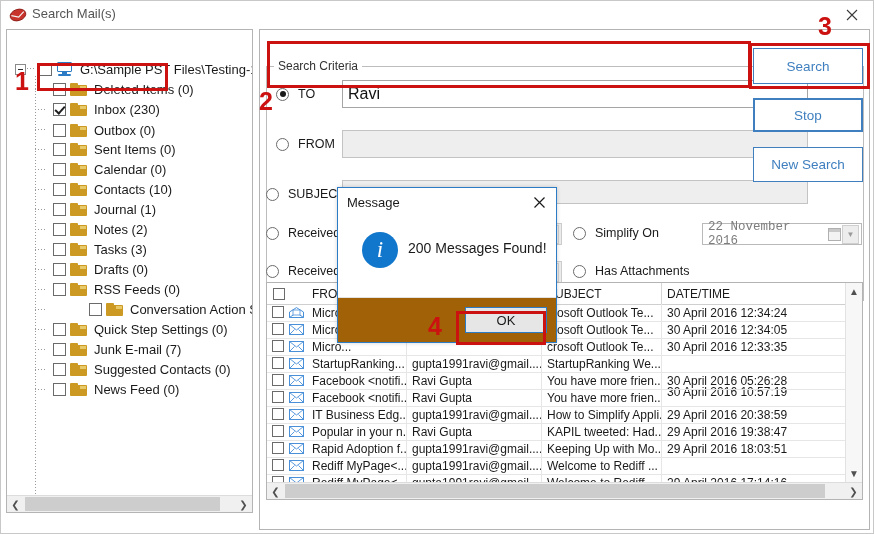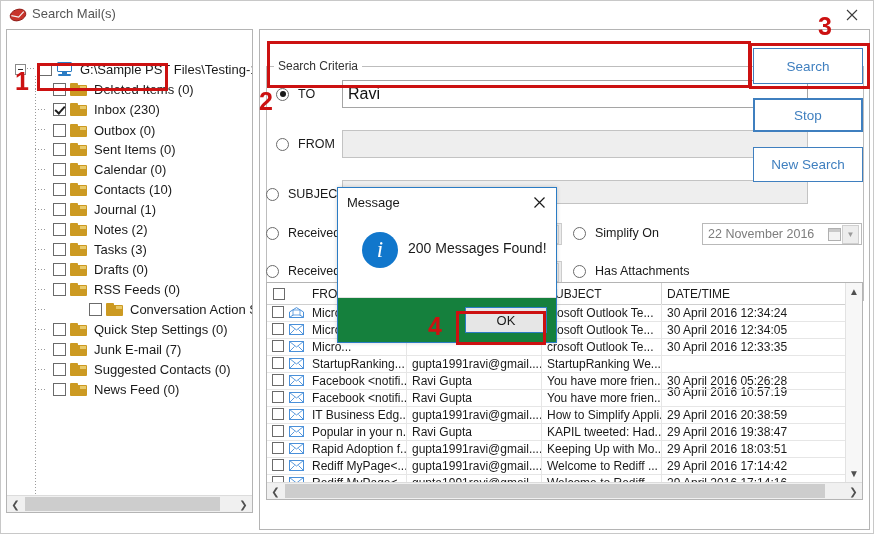--- a/index.html
+++ b/index.html
@@ -85,21 +85,21 @@
   .crow{position:absolute;display:flex;align-items:center;}
   .crow .lab{margin-left:9px;font-size:12.5px;color:#1a1a1a;white-space:nowrap;}
 
   .tbox{position:absolute;height:28px;border:1px solid #a5a5a5;box-sizing:border-box;
         background:#fff;font-size:16px;color:#111;padding:0 5px;display:flex;align-items:center;
         font-family:"Liberation Sans",sans-serif;}
   .tbox.dis{background:#eeeeee;border-color:#c3c3c3;}
   .datebox{position:absolute;height:22px;border:1px solid #b9b9b9;box-sizing:border-box;
            background:#fff;display:flex;align-items:center;padding:0 2px 0 5px;}
   .datebox.dis{background:#ededed;border-color:#cccccc;}
-  .datebox .dtxt{font-size:12.5px;color:#7d7d7d;flex:1;}
+  .datebox .dtxt{font-size:12.5px;color:#7d7d7d;flex:1;font-family:Liberation Mono, monospace;}
   .dd-btn{width:17px;height:19px;background:#ededed;border:1px solid #cfcfcf;box-sizing:border-box;
           display:flex;align-items:center;justify-content:center;color:#9a9a9a;font-size:8px;cursor:pointer;}
   .cal-combo{display:flex;align-items:center;gap:1px;}
   .cal-ico{width:13px;height:13px;border:1px solid #b0b0b0;box-sizing:border-box;background:#f3f3f3;
            position:relative;}
   .cal-ico:before{content:"";position:absolute;left:0;top:0;right:0;height:3px;background:#c9c9c9;}
 
   .btn{position:absolute;border:1px solid #3f7fbf;box-sizing:border-box;background:#fff;
        color:#3f7fbf;font-size:13.5px;display:flex;align-items:center;justify-content:center;
        cursor:pointer;font-family:"Liberation Sans",sans-serif;}
@@ -126,21 +126,21 @@
          border:1px solid #2b7cc4;box-sizing:border-box;box-shadow:0 0 4px rgba(0,0,0,.18);}
   .modal-tb{position:absolute;left:0;top:0;right:0;height:30px;background:#fff;}
   .modal-title{position:absolute;left:9px;top:7px;font-size:13px;color:#1a1a1a;}
   .modal-close{position:absolute;right:4px;top:3px;width:26px;height:22px;display:flex;
                align-items:center;justify-content:center;cursor:pointer;color:#222;}
   .modal-body{position:absolute;left:0;top:30px;right:0;height:82px;background:#fff;}
   .info-ico{position:absolute;left:24px;top:14px;width:36px;height:36px;border-radius:50%;
             background:#1177cc;display:flex;align-items:center;justify-content:center;
             color:#fff;font-size:23px;font-family:"Liberation Serif",serif;font-style:italic;}
   .modal-msg{position:absolute;left:70px;top:22px;font-size:14px;color:#1a1a1a;}
-  .modal-foot{position:absolute;left:0;bottom:0;right:0;height:44px;background:#15803d;
+  .modal-foot{position:absolute;left:0;bottom:0;right:0;height:44px;background:#a16207;
               border-top:1px solid #e2e2e2;}
   .ok-btn{position:absolute;right:9px;top:9px;width:82px;height:26px;border:1.5px solid #2b7cc4;
           box-sizing:border-box;background:#e6e6e6;display:flex;align-items:center;
           justify-content:center;font-size:13px;color:#1a1a1a;cursor:pointer;}
 
   
   .ann-box{position:absolute;border:3px solid #cc1111;box-sizing:border-box;pointer-events:none;}
   .ann-num{position:absolute;color:#cc1111;font-size:25px;font-weight:bold;
            font-family:"Liberation Sans",sans-serif;pointer-events:none;line-height:1;}
 </style>
@@ -538,21 +538,20 @@
           </div>
           <div class="grow" style="top: 153px;">
             <div class="gcb"></div>
             <div class="env"><svg width="15" height="11" viewBox="0 0 15 11">
                 <rect x="0.5" y="0.5" width="14" height="10" fill="#fff" stroke="#4a90d9" stroke-width="1"></rect>
                 <path d="M0.5 0.5 L7.5 6 L14.5 0.5 M0.5 10.5 L5.5 5.5 M14.5 10.5 L9.5 5.5" fill="none" stroke="#4a90d9" stroke-width="0.9"></path>
               </svg></div>
             <div class="gc" style="left: 40px; width: 100px;">Rediff MyPage&lt;...</div>
             <div class="gc" style="left: 140px; width: 135px;">gupta1991ravi@gmail....</div>
             <div class="gc" style="left: 275px; width: 120px;">Welcome to Rediff ...</div>
-            <div class="gc" style="left: 395px; width: 185px;">29 April 2016 17:14:42</div>
           </div>
           <div class="grow" style="top: 170px;">
             <div class="gcb"></div>
             <div class="env"><svg width="15" height="11" viewBox="0 0 15 11">
                 <rect x="0.5" y="0.5" width="14" height="10" fill="#fff" stroke="#4a90d9" stroke-width="1"></rect>
                 <path d="M0.5 0.5 L7.5 6 L14.5 0.5 M0.5 10.5 L5.5 5.5 M14.5 10.5 L9.5 5.5" fill="none" stroke="#4a90d9" stroke-width="0.9"></path>
               </svg></div>
             <div class="gc" style="left: 40px; width: 100px;">Rediff MyPage&lt;...</div>
             <div class="gc" style="left: 140px; width: 135px;">gupta1991ravi@gmail....</div>
             <div class="gc" style="left: 275px; width: 120px;">Welcome to Rediff ...</div>

